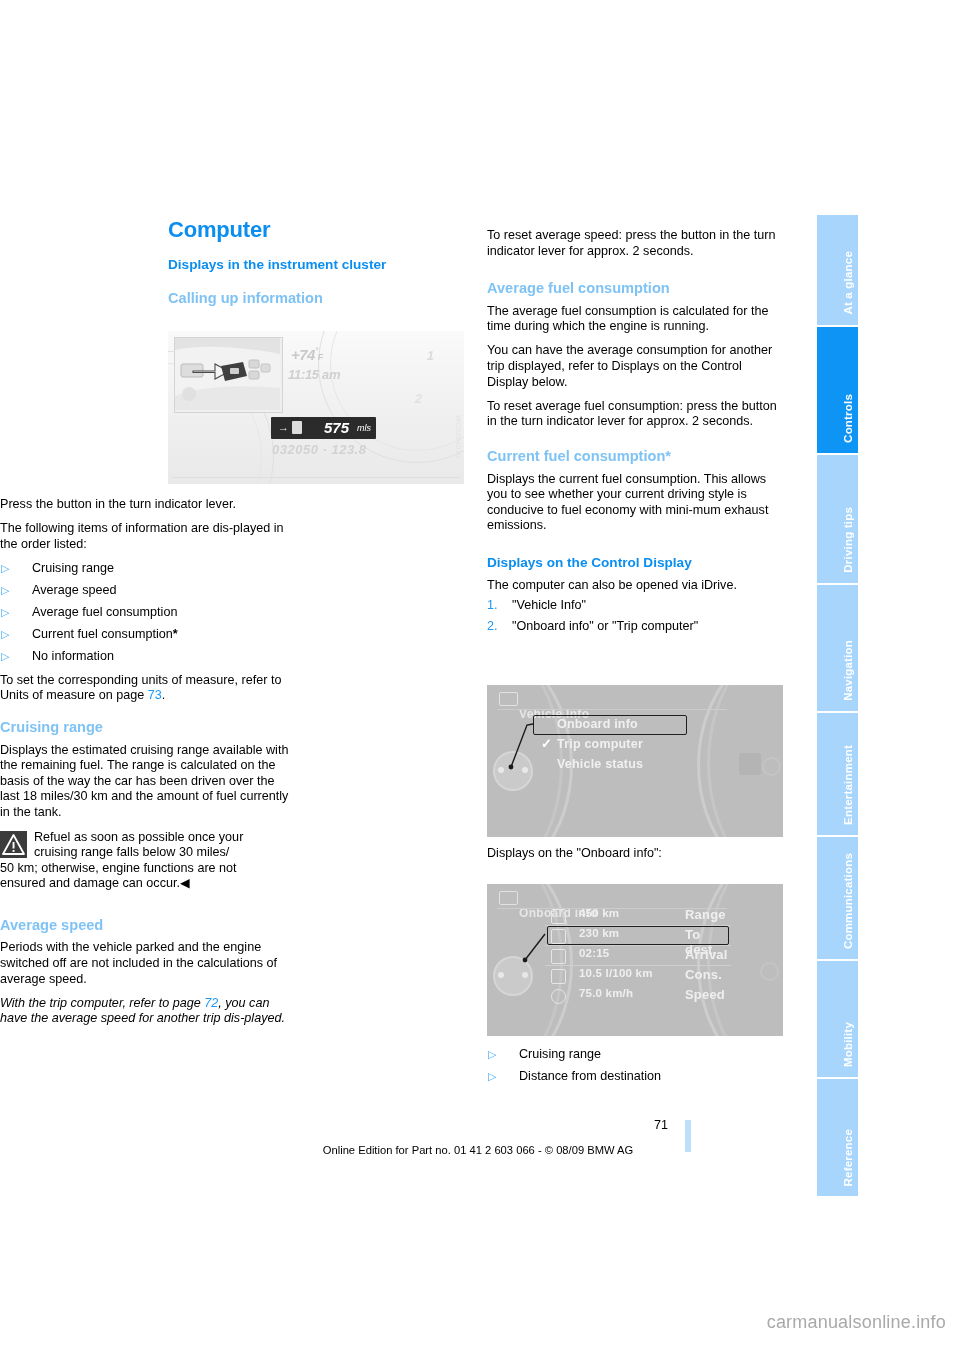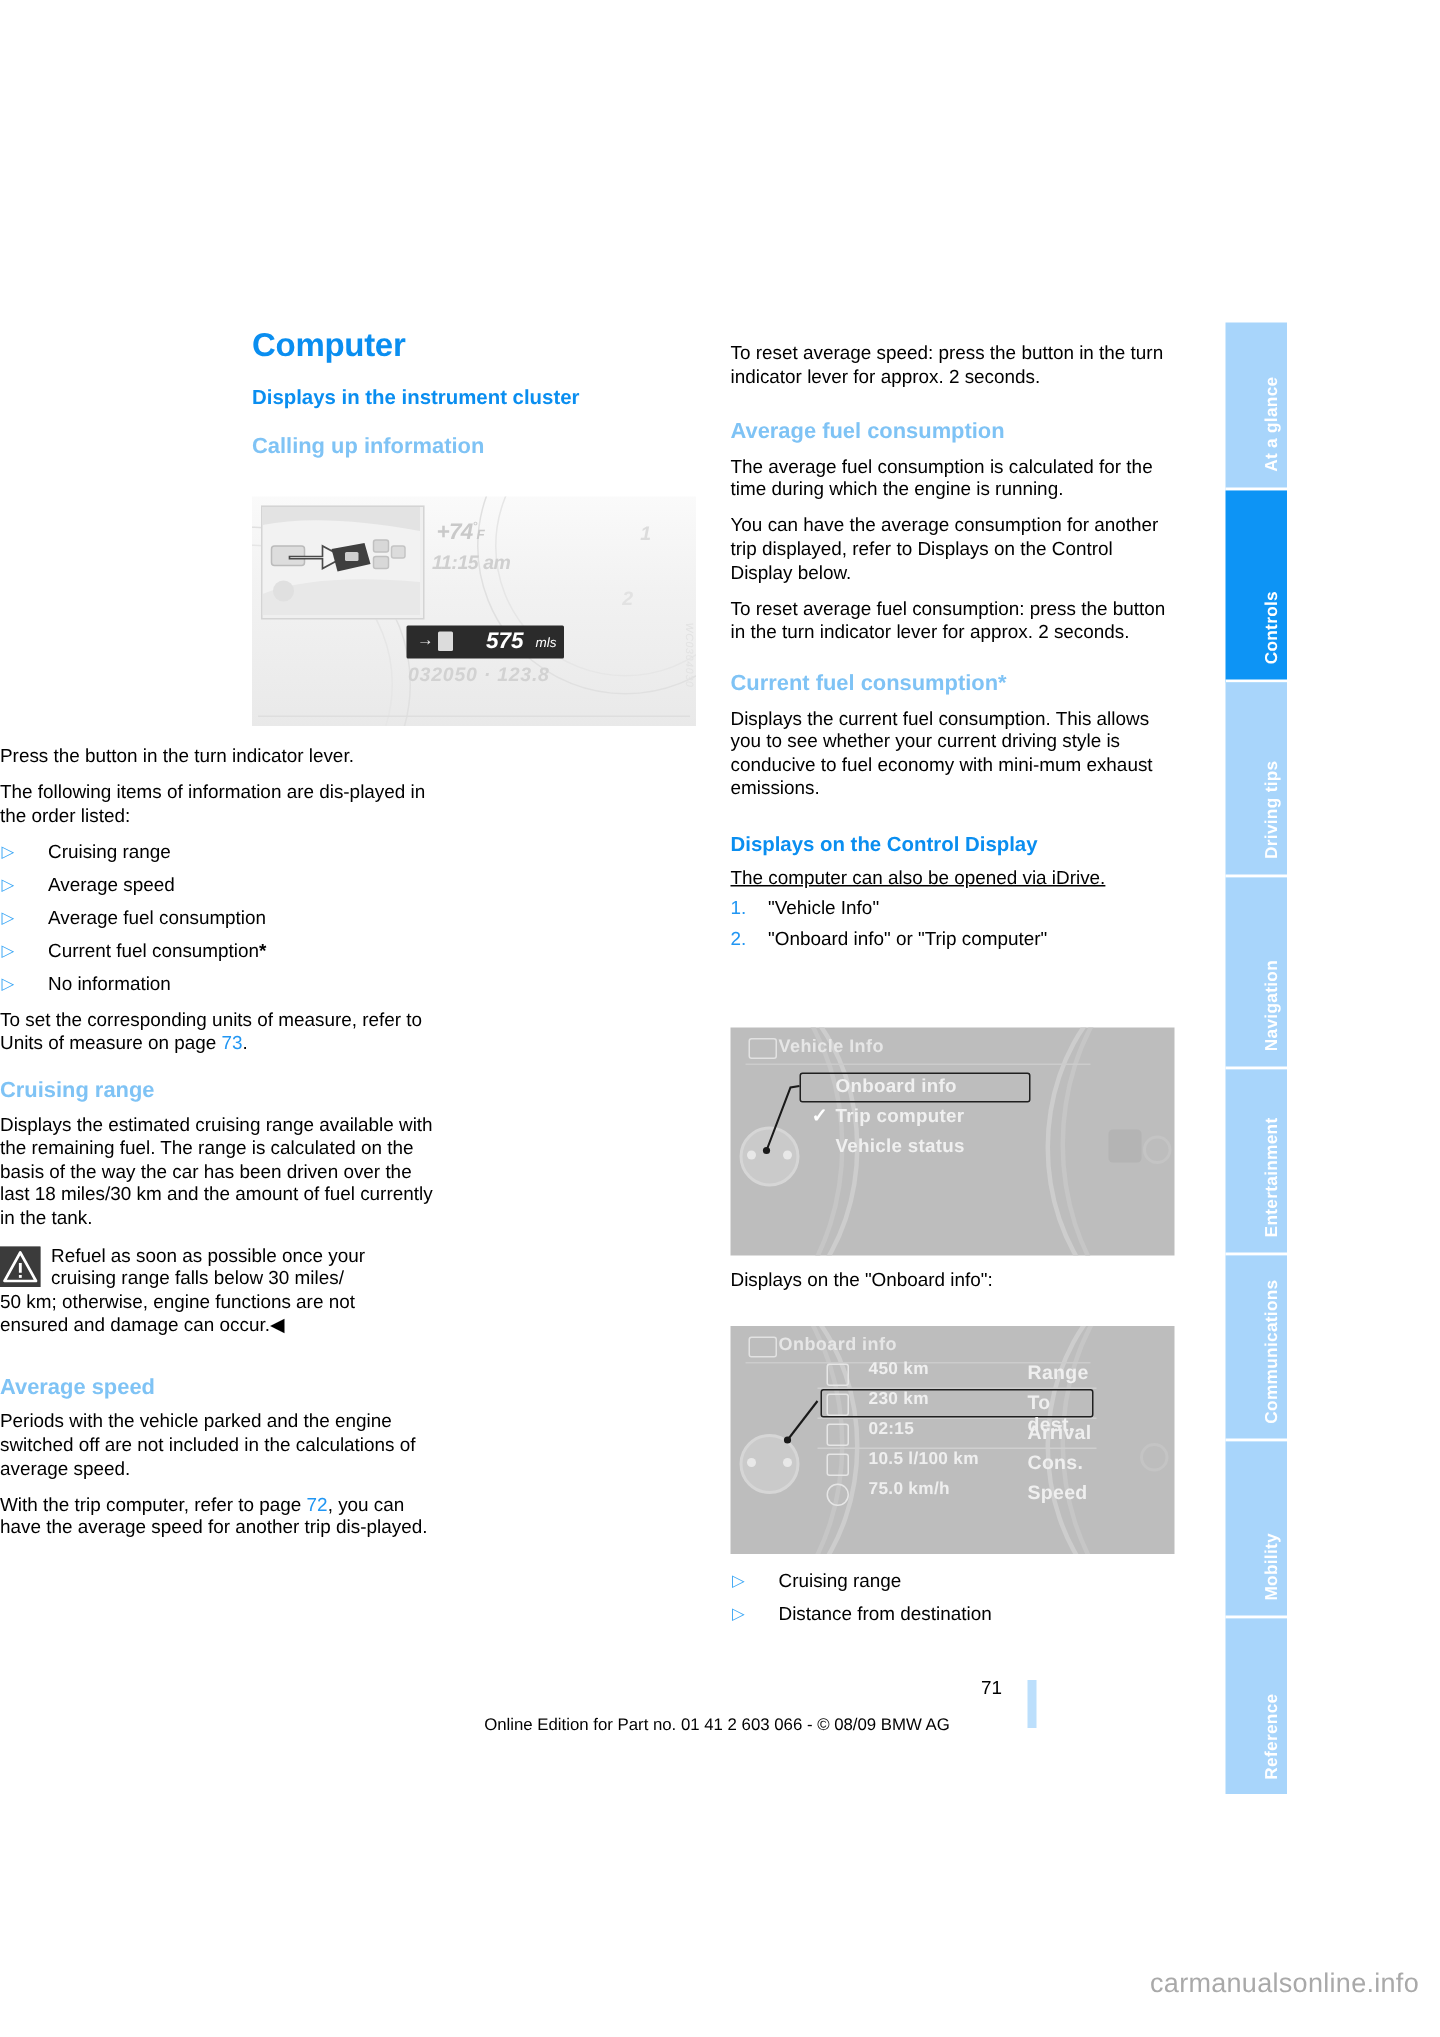--- a/index.html
+++ b/index.html
@@ -49,21 +49,21 @@
   h3.sec {
     color: #7fc3f5;
     font-size: 14.6px;
     font-weight: bold;
     margin: 0 0 7px 0;
   }
 
   p.body {
     margin: 0 0 8.5px 0;
   }
-  p.body.last { margin-bottom: 12px; }
+  p.body.last { margin-bottom: 12px; font-style: italic; }
 
   a.xref {
     color: #2196f3;
     text-decoration: none;
   }
 
   
   ul.bullets {
     list-style: none;
     margin: 2px 0 8px 0;
@@ -210,21 +210,21 @@
     border-radius: 50%;
     border: 3px solid #cdcdcd;
   }
   .idrive .bg-l1 { left: -120px; top: -46px; width: 200px; height: 246px; }
   .idrive .bg-l2 { left: -140px; top: -60px; width: 210px; height: 272px; border-color:#c6c6c6;}
   .idrive .bg-r1 { right: -120px; top: -46px; width: 200px; height: 246px; }
   .idrive .bg-r2 { right: -142px; top: -62px; width: 212px; height: 274px; border-color:#c6c6c6;}
 
   .idrive .hdr {
     position: absolute;
-    left: 32px; top: 5px;
+    left: 32px; top: 22px;
     color: #e6e6e6;
     font-size: 12px;
     font-weight: bold;
     letter-spacing: 0.3px;
   }
   .idrive .hdr-icon {
     position: absolute;
     left: 12px; top: 7px;
     width: 17px; height: 12px;
     border: 1.5px solid #e2e2e2;
@@ -492,21 +492,21 @@
 
     <h3 class="sec" style="margin-top:22px;">Average fuel consumption</h3>
     <p class="body">The average fuel consumption is calculated for the time during which the engine is running.</p>
     <p class="body">You can have the average consumption for another trip displayed, refer to Displays on the Control Display below.</p>
     <p class="body">To reset average fuel consumption: press the button in the turn indicator lever for approx. 2 seconds.</p>
 
     <h3 class="sec" style="margin-top:19px;">Current fuel consumption*</h3>
     <p class="body">Displays the current fuel consumption. This allows you to see whether your current driving style is conducive to fuel economy with mini-mum exhaust emissions.</p>
 
     <h2 class="sub" style="margin-top:21px;margin-bottom:7px;">Displays on the Control Display</h2>
-    <p class="body" style="margin-bottom:5px;text-decoration:underline;">The computer can also be opened via iDrive.</p>
+    <p class="body" style="margin-bottom:5px;">The computer can also be opened via iDrive.</p>
 
     <ol class="numbered">
       <li>
         <span class="num">1.</span>
         <span>"Vehicle Info"</span>
       </li>
       <li>
         <span class="num">2.</span>
         <span>"Onboard info" or "Trip computer"</span>
       </li>

